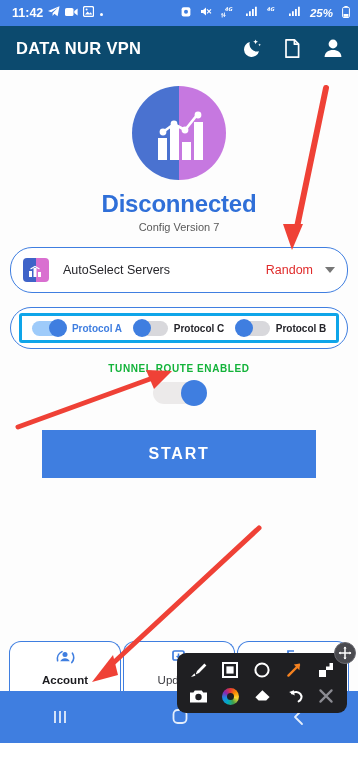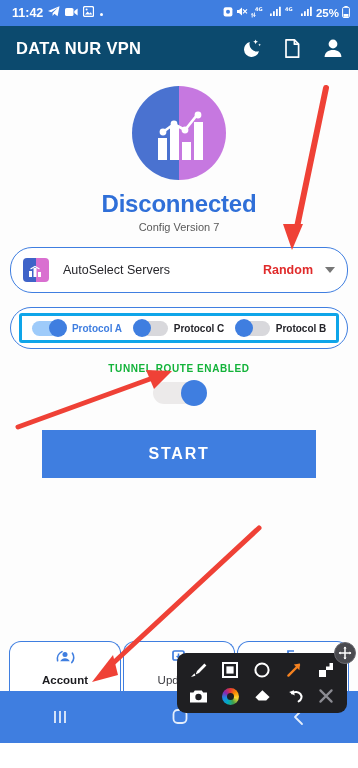--- a/index.html
+++ b/index.html
@@ -10,21 +10,21 @@
   }
   #phone{ position:relative; width:358px; height:743px; background:#fdfdfd; }
 
   
   .statusbar{
     height:26px; background:#3f7ee0; color:#fff;
     display:flex; align-items:center; justify-content:space-between;
     padding:0 8px 0 12px; font-size:12.5px; font-weight:600;
   }
   .sb-left{ display:flex; align-items:center; gap:5px; }
-  .sb-right{ display:flex; align-items:center; gap:3px; font-size:11.5px; }
+  .sb-right{ display:flex; align-items:center; gap:9px; font-size:11.5px;font-style:italic; }
   .sb-ico{ display:inline-block; line-height:1; }
 
   
   .appbar{
     height:44px; background:#0c4a6e; color:#fff;
     display:flex; align-items:center; justify-content:space-between;
     padding:0 14px 0 16px;
   }
   .app-title{ font-size:16.5px; font-weight:700; letter-spacing:.3px; }
   .appbar-actions{ display:flex; align-items:center; gap:20px; }
@@ -53,21 +53,21 @@
   
   .server-row{ display:flex; align-items:center; padding:9px 12px; height:44px; }
   .server-icon{
     width:26px; height:24px; border-radius:4px; overflow:hidden;
     position:relative; flex:0 0 auto;
   }
   .server-icon .sl{ position:absolute; left:0; top:0; width:50%; height:100%; background:#3f63c8; }
   .server-icon .sr{ position:absolute; right:0; top:0; width:50%; height:100%; background:#d96fd0; }
   .server-icon svg{ position:absolute; left:0; top:0; }
   .server-label{ flex:1; margin-left:14px; font-size:12.5px; color:#26262b; }
-  .server-value{ color:#e02b2b; font-size:12.5px; font-weight:700; margin-right:12px; }
+  .server-value{ color:#e02b2b; font-size:12.5px; font-weight:400; margin-right:12px; }
   .caret{ width:0;height:0;border-left:5px solid transparent;border-right:5px solid transparent;border-top:6px solid #777; }
 
   
   .proto-card{ padding:6px 8px; height:42px; display:flex; align-items:center; }
   .proto-hl{
     flex:1; border:3px solid #0ea5e9; background:#fff; border-radius:3px;
     display:flex; align-items:center; height:30px; padding:0 4px;
   }
   .proto{ display:flex; align-items:center; flex:1; justify-content:center; gap:6px; }
   .sw{ width:34px; height:15px; border-radius:9px; position:relative; flex:0 0 auto; }

